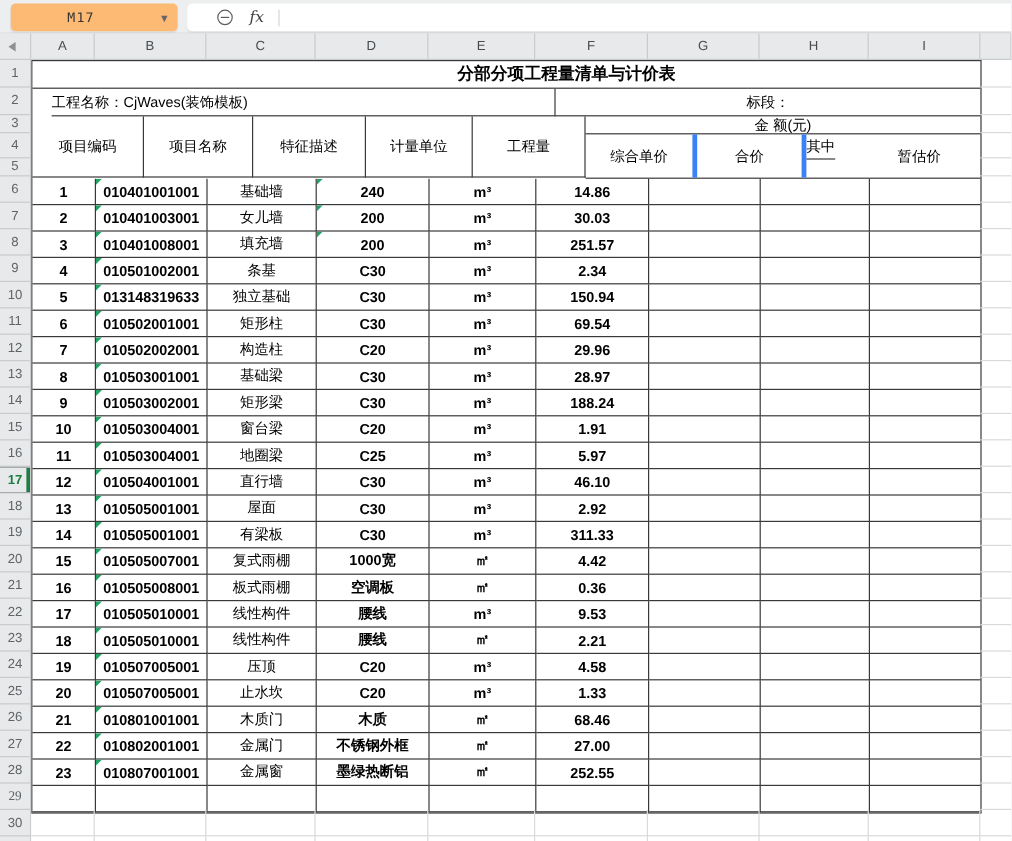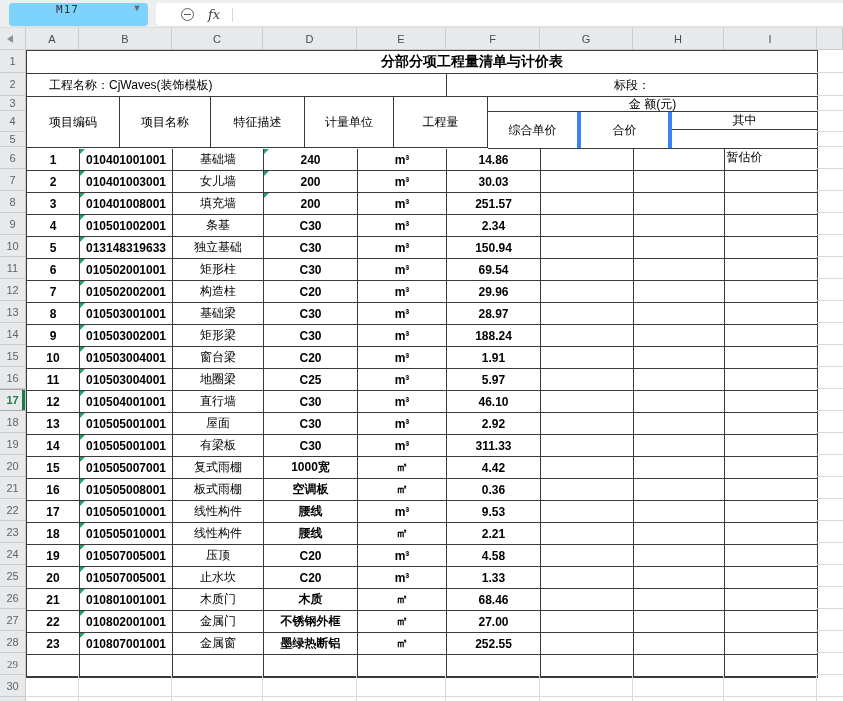--- a/index.html
+++ b/index.html
@@ -2,21 +2,21 @@
 <html><head>
 <meta charset="utf-8">
 <style>
   * { margin:0; padding:0; box-sizing:border-box; }
   html,body { width:843px; height:701px; overflow:hidden; }
   body { font-family:"Liberation Sans", sans-serif; background:#e9ebed; }
   .app { position:relative; width:843px; height:701px; }
 
   
   .topbar { position:absolute; left:0; top:0; width:843px; height:28px; background:#eceeef; border-bottom:1px solid #dcdedf; }
-  .namebox { position:absolute; left:9px; top:3px; width:139px; height:23px; background:#7dd3fc; border-radius:4px; display:flex; box-shadow:0 1px 1px rgba(0,0,0,.06); }
+  .namebox { position:absolute; left:9px; top:3px; width:139px; height:23px; background:#fdba74; border-radius:4px; display:flex; align-items:center; box-shadow:0 1px 1px rgba(0,0,0,.06); }
   .namebox .ref { flex:1; text-align:center; font-family:"DejaVu Sans Mono", monospace; font-size:11px; color:#333; letter-spacing:1px; }
   .namebox .chev { width:22px; text-align:center; color:#666; font-size:9px; }
   .fxbar { position:absolute; left:156px; top:3px; right:0px; height:23px; background:#fff; border-radius:4px 0 0 4px; display:flex; align-items:center; box-shadow:0 1px 1px rgba(0,0,0,.06); }
   .zoomicon { width:13px; height:13px; border:1.4px solid #5a5e61; border-radius:50%; margin-left:25px; position:relative; }
   .zoomicon::after { content:""; position:absolute; left:2px; right:2px; top:4.5px; height:1.4px; background:#5a5e61; }
   .fxlabel { font-family:"DejaVu Serif", serif; font-style:italic; font-size:13px; color:#3c4043; margin-left:14px; }
   .fxdivider { width:1px; height:14px; background:#d4d6d7; margin-left:12px; }
 
   
   .colheaders { position:absolute; left:0; top:28px; width:843px; height:22px; background:#e7e9ea; border-bottom:1px solid #c9cbcc; display:flex; }
@@ -33,28 +33,28 @@
   .gl { position:absolute; background:#d8dadb; }
 
   
   .tbl { position:absolute; left:0; top:0; width:792px; border:1px solid #3a3a3a; background:#fff; font-size:12px; color:#000; }
   .trow { display:flex; }
   .cell { border-right:1px solid #3a3a3a; border-bottom:1px solid #3a3a3a; display:flex; align-items:center; justify-content:center; position:relative; overflow:hidden; white-space:nowrap; }
   .cell:last-child { border-right:none; flex:1; }
   .title-row { height:23px; border-bottom:1px solid #3a3a3a; display:flex; align-items:center; justify-content:center; padding-left:100px; font-size:14px; font-weight:bold; }
   .info-row { height:23px; display:flex; }
   .info-row .cell { font-size:12px; }
-  .cell.al { justify-content:flex-start; padding-left:22px; }
+  .cell.al { justify-content:flex-start; padding-left:0;margin-left:16px; }
   .hdrblock { display:flex; }
   .hcell { border-right:1px solid #3a3a3a; display:flex; align-items:center; justify-content:center; height:51px; border-bottom:1px solid #3a3a3a; }
   .amount { flex:1; display:flex; flex-direction:column; border-bottom:1px solid #3a3a3a; }
   .amount-top { height:15px; border-bottom:1px solid #3a3a3a; display:flex; align-items:center; justify-content:center; }
   .amount-bot { display:flex; height:36px; }
   .acell { border-right:4px solid #3b82f6; display:flex; align-items:center; justify-content:center; }
-  .other { flex:1; display:flex; flex-direction:column;gap:19px; }
+  .other { flex:1; display:flex; flex-direction:row;gap:19px; }
   .other-top { height:21px; border-bottom:1px solid #3a3a3a; display:flex; align-items:center; justify-content:center; }
   .other-bot { flex:1; display:flex; align-items:center; justify-content:center; }
   .drow { height:22px; }
   .b { font-weight:bold; }
   .tri::before { content:""; position:absolute; left:0; top:0; border-top:5px solid #21a366; border-right:5px solid transparent; }
 </style>
 </head>
 <body>
 
 <div class="app">

